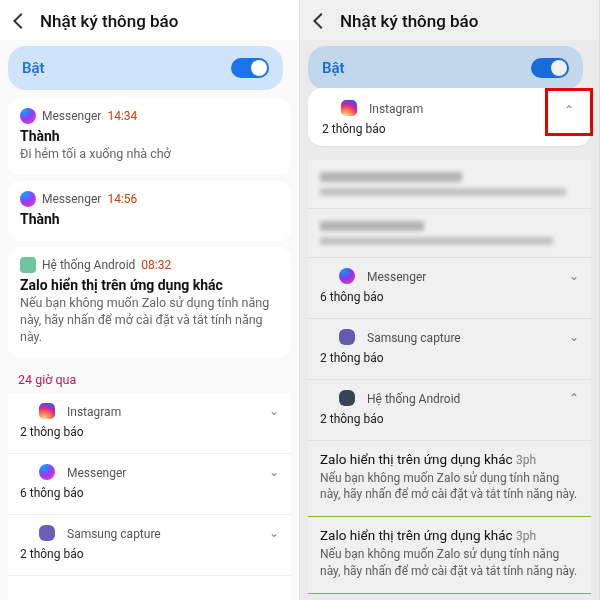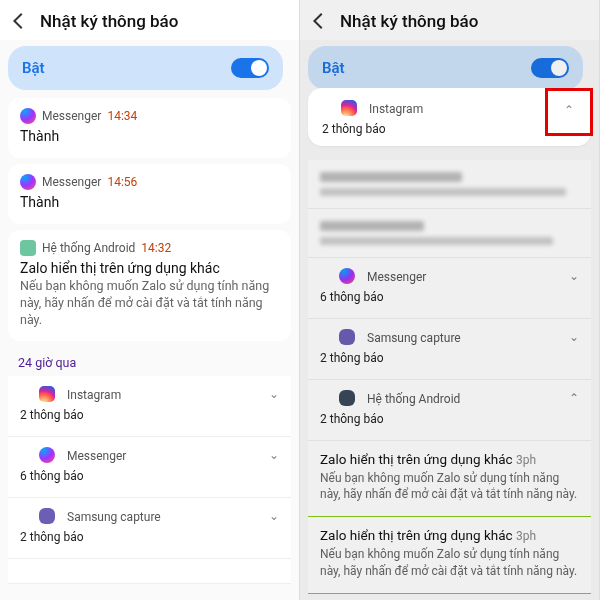--- a/index.html
+++ b/index.html
@@ -58,23 +58,23 @@
     display:flex; align-items:center; justify-content:center;
     flex-shrink:0;
   }
   .ico-messenger { background: radial-gradient(circle at 30% 20%, #0af, #a033ff, #ff5280); }
   .ico-android { background:#6ec6a0; border-radius:4px; }
   .ico-instagram { background: radial-gradient(circle at 30% 107%, #fdf497 0%, #fd5949 45%,#d6249f 60%,#285AEB 90%); border-radius:5px; }
   .ico-samsung { background:#6b5fb5; border-radius:6px; }
   .ico-gear { background:#3a4a5c; border-radius:6px; }
   .app-name { font-size:12px; color:#555; }
   .app-time { font-size:12px; color:#c2410c; }
-  .notif-title { font-size:14px; font-weight:400; color:#111; margin-bottom:2px; }
+  .notif-title { font-size:14px; font-weight:700; color:#111; margin-bottom:2px; }
   .notif-body { font-size:12.5px; color:#666; line-height:1.35; }
-  .section-label { font-size:12.5px; color:#4c1d95; padding:8px 18px 6px 18px; }
+  .section-label { font-size:12.5px; color:#be185d; padding:8px 18px 6px 18px; }
   .summary-row {
     background:#fff; margin:0 8px; padding:10px 12px 14px 12px;
     border-bottom:1px solid #eee;
   }
   .summary-row:first-of-type { border-top-left-radius:12px; border-top-right-radius:12px; }
   .summary-head { display:flex; align-items:center; justify-content:space-between; }
   .summary-left { display:flex; align-items:flex-end; gap:12px;padding-left:19px; }
   .chevron { color:#888; font-size:12px; }
   .summary-count { font-size:12px; color:#222; margin-top:6px; margin-left:0; }
   .blurred-row { background:#fff; margin:0 8px; padding:12px 12px; border-bottom:1px solid #eee; }
@@ -112,34 +112,35 @@
     <span class="switch"></span>
   </div>
   <div class="content">
     <div class="notif-card">
       <div class="notif-head">
         <span class="app-icon ico-messenger"></span>
         <span class="app-name">Messenger</span>
         <span class="app-time">14:34</span>
       </div>
       <div class="notif-title">Thành</div>
+      <div class="notif-body">Đi hẻm tối a xuống nhà chở</div>
     </div>
     <div class="notif-card">
       <div class="notif-head">
         <span class="app-icon ico-messenger"></span>
         <span class="app-name">Messenger</span>
         <span class="app-time">14:56</span>
       </div>
       <div class="notif-title">Thành</div>
     </div>
     <div class="notif-card">
       <div class="notif-head">
         <span class="app-icon ico-android"></span>
         <span class="app-name">Hệ thống Android</span>
-        <span class="app-time">14:32</span>
+        <span class="app-time">08:32</span>
       </div>
       <div class="notif-title">Zalo hiển thị trên ứng dụng khác</div>
       <div class="notif-body">Nếu bạn không muốn Zalo sử dụng tính năng này, hãy nhấn để mở cài đặt và tắt tính năng này.</div>
     </div>
     <div class="section-label">24 giờ qua</div>
 
     <div class="summary-row">
       <div class="summary-head">
         <div class="summary-left">
           <span class="app-icon ico-instagram"></span>

